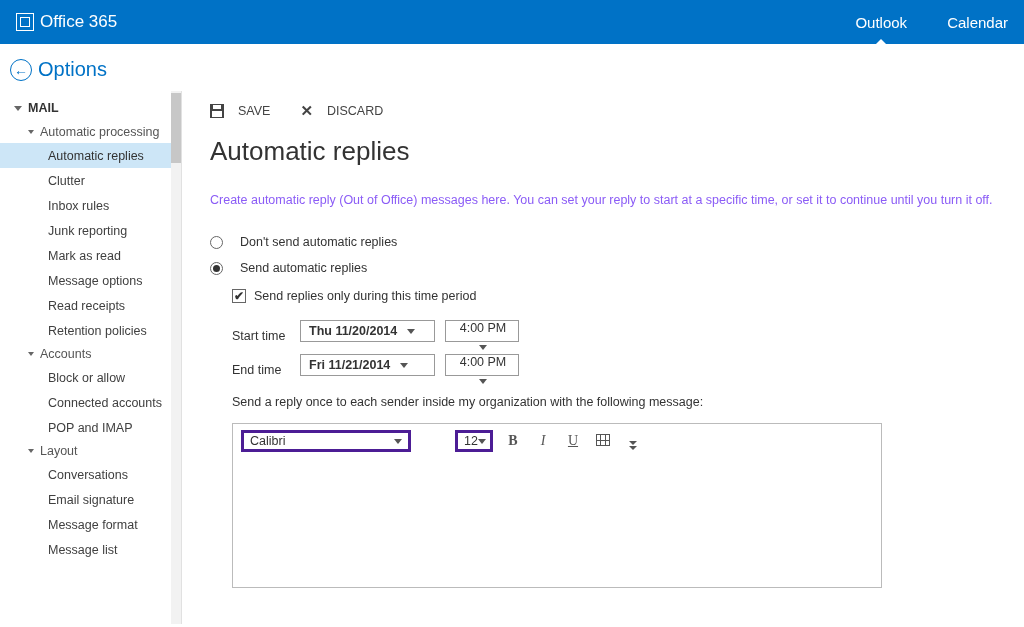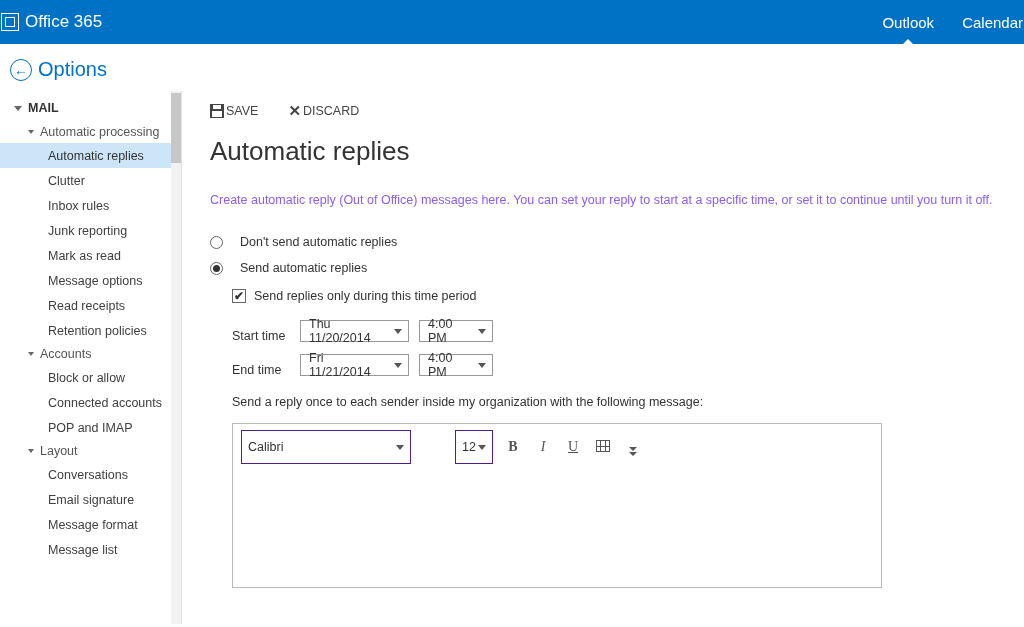--- a/index.html
+++ b/index.html
@@ -10,21 +10,21 @@
     width: 1024px;
     height: 627px;
     overflow: hidden;
     background: #fff;
   }
   .header {
     background: #0072c6;
     height: 44px;
     display: flex;
     align-items: center;
-    padding: 0 1px;
+    padding: 0 16px;
     color: #fff;
   }
   .logo-wrap {
     display: flex;
     align-items: center;
     gap: 6px;
   }
   .logo-icon {
     width: 18px;
     height: 18px;
@@ -35,21 +35,21 @@
   .logo-icon::after {
     content: "";
     position: absolute;
     left: 3px; top: 3px; right: 3px; bottom: 3px;
     border: 1px solid #fff;
   }
   .logo-text { font-size: 17px; font-weight: 400; }
   .header-nav {
     margin-left: auto;
     display: flex;
-    gap: 28px;
+    gap: 40px;
     font-size: 15px;
   }
   .header-nav span { cursor: pointer; }
   .header-nav .active { position: relative; }
   .header-nav .active::after {
     content: "";
     position: absolute;
     bottom: -14px;
     left: 50%;
     margin-left: -6px;
@@ -144,21 +144,21 @@
     padding: 8px 24px 0 28px;
     overflow: hidden;
   }
   .toolbar {
     display: flex;
     gap: 30px;
     padding: 4px 0 18px 0;
     font-size: 12.5px;
     color: #444;
   }
-  .tool-btn { display: flex; align-items: center; gap: 2px; cursor: pointer; }
+  .tool-btn { display: flex; align-items: center; gap: 14px; cursor: pointer; }
   .icon-save {
     width: 14px; height: 14px;
     background: #444;
     position: relative;
     display: inline-block;
   }
   .icon-save::before {
     content:"";
     position:absolute;
     top:1px; left:3px;
@@ -225,22 +225,22 @@
   .combo {
     border:1px solid #999;
     height:22px;
     display:inline-flex;
     align-items:center;
     padding:0 6px 0 8px;
     font-size:12.5px;
     background:#fff;
     gap:10px;
   }
-  .combo.date { width:109px; justify-content:flex-start;}
-  .combo.time { width:74px; justify-content:space-between;}
+  .combo.date { width:135px; justify-content:flex-start;font-weight:bold;}
+  .combo.time { width:74px; justify-content:space-between;flex-direction:column;}
   .chev {
     width:0; height:0;
     border-left:4px solid transparent;
     border-right:4px solid transparent;
     border-top:5px solid #555;
   }
 
   .reply-text { font-size:12.5px; margin: 18px 0 14px 0;}
 
   .editor {
@@ -248,22 +248,22 @@
     width:650px;
     height:165px;
   }
   .editor-toolbar {
     display:flex;
     align-items:center;
     gap:10px;
     padding:6px 8px;
   }
   .ed-combo {
-    border:1px solid #4c1d95;
-    height:34px;
+    border:3px solid #4c1d95;
+    height:22px;
     display:flex;
     align-items:center;
     justify-content:space-between;
     padding:0 6px;
     font-size:12.5px;
     background:#fff;
   }
   .ed-font { width:170px;}
   .ed-size { width:38px;margin-left:34px;}
   .ed-btn { width:20px; text-align:center; color:#555; cursor:pointer; font-size:14px; }

